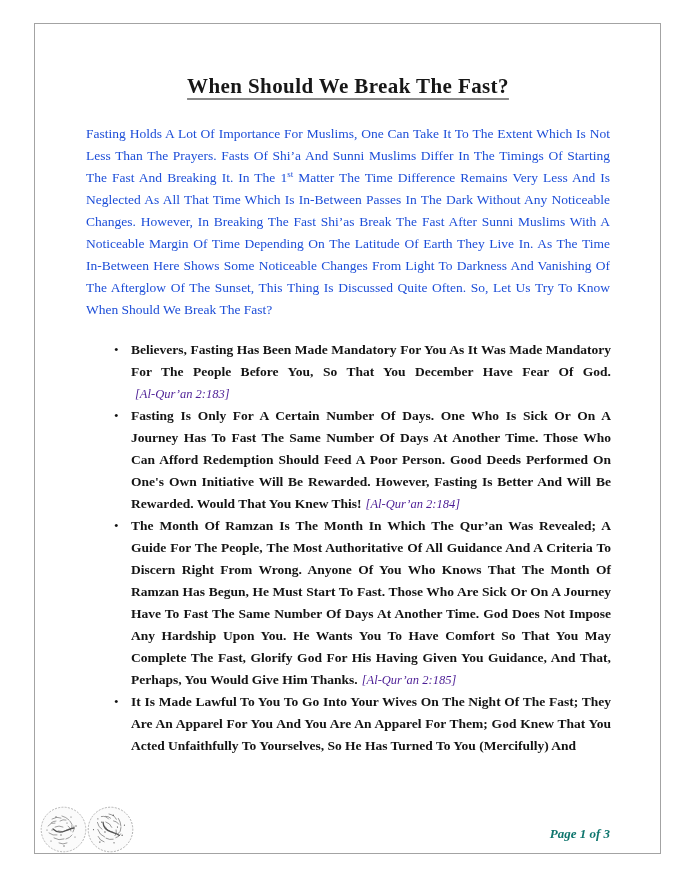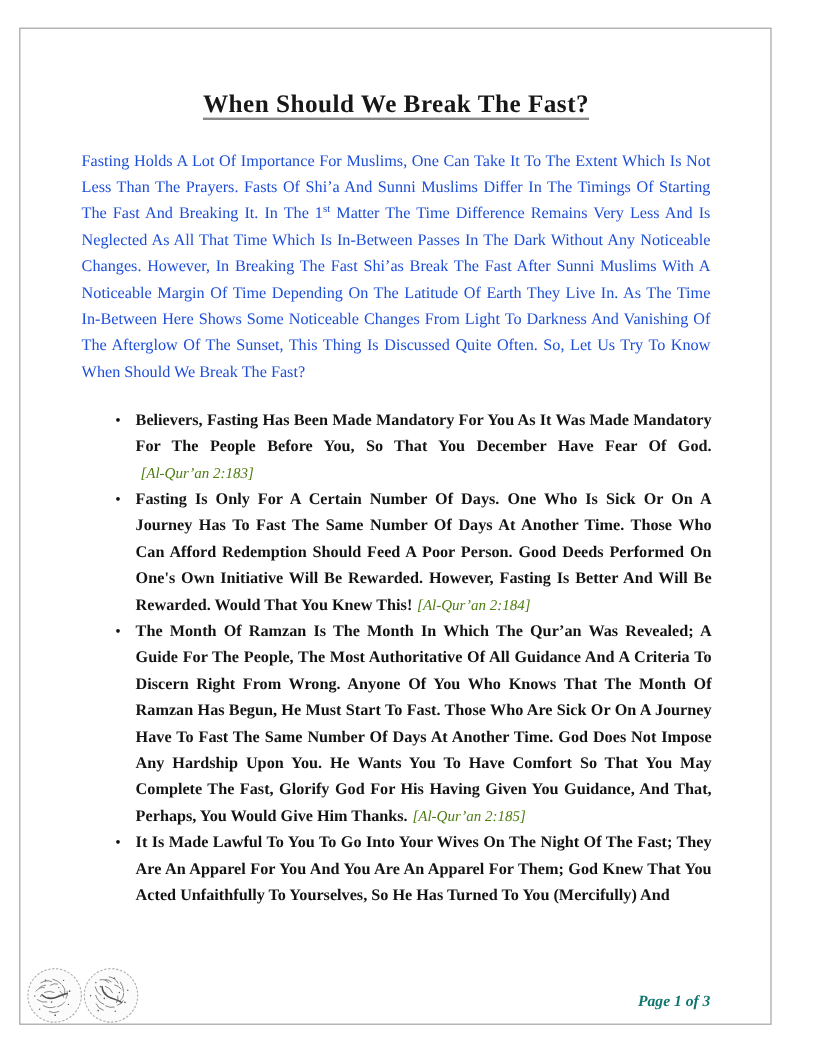--- a/index.html
+++ b/index.html
@@ -1,20 +1,20 @@
 <!DOCTYPE html>
 <html><head>
 <meta charset="utf-8">
 <style>
   * { margin:0; padding:0; box-sizing:border-box; }
   html,body { width:680px; height:880px; background:#ffffff; overflow:hidden; }
   body { font-family:"Liberation Serif", serif; color:#1a1a1a; position:relative; }
 
   .page {
-    position:absolute; left:16px; top:23px;
+    position:absolute; left:34px; top:23px;
     width:627px; height:831px;
     background:#ffffff;
     border:1px solid #a3a3a3;
   }
   .content { padding:0 50px 0 51px; }
 
   .doc-title {
     margin-top:50px;
     text-align:center;
     font-size:21px;
@@ -58,21 +58,21 @@
     text-align:justify;
     font-size:13.5px;
     font-weight:bold;
     line-height:22px;
     color:#141414;
   }
   .verse-ref {
     font-weight:normal;
     font-style:italic;
     font-size:12.5px;
-    color:#4d7c0f;
+    color:#4c1d95;
     margin-left:4px;
     white-space:nowrap;
   }
 
   .footer-page {
     position:absolute; right:50px; bottom:11px;
     font-size:13px; font-weight:bold; font-style:italic;
     color:#0f766e;
   }
 

